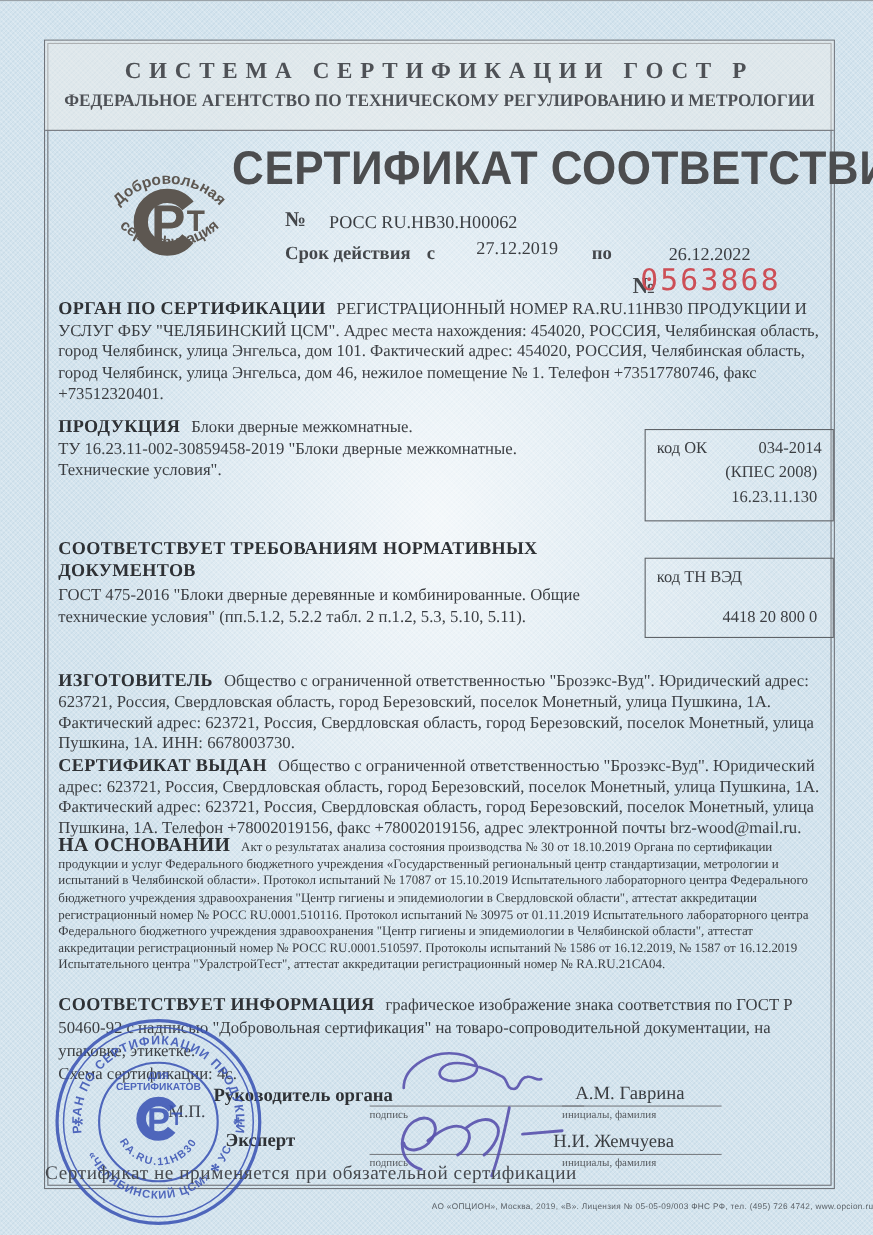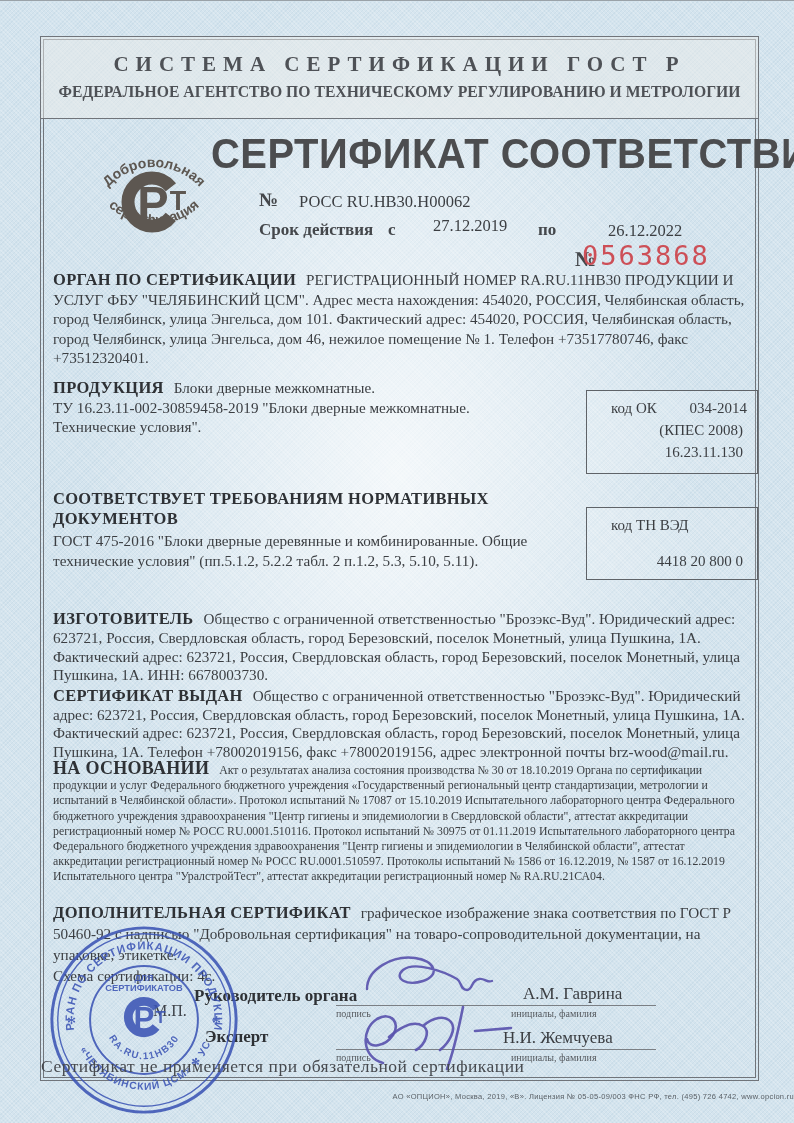--- a/index.html
+++ b/index.html
@@ -59,21 +59,21 @@
     font-weight:bold;font-size:16.5px;color:#2e3135;
     font-family:"Liberation Serif",serif;margin-right:10px;letter-spacing:.3px;
   }
   .sec-label-lg{font-size:18px;}
   .small-txt{font-size:11.8px;line-height:15.2px;}
   .code-box{
     position:absolute;left:545px;width:172px;
     border:1px solid #5f6putr368;
     border:1px solid #5f6368;
     font-size:15px;color:#3b3e42;line-height:22px;
-    padding:6px 10px 4px 24px;box-sizing:border-box;
+    padding:6px 10px 4px 10px;box-sizing:border-box;
     background:rgba(255,255,255,.12);
   }
   .code-row1{display:flex;justify-content:space-between;}
   .code-right{text-align:right;padding-right:4px;}
   .sig-role{font-weight:bold;font-size:17px;color:#2e3135;white-space:nowrap;}
   .sig-line{
     position:absolute;border-bottom:1.2px solid #7b7f84;height:1px;
   }
   .sig-caption{
     position:absolute;font-size:10px;color:#55595e;text-align:left;
@@ -172,21 +172,21 @@
 
     <div class="sec" style="top:650px;line-height:18.5px;">
       <span class="sec-label">СЕРТИФИКАТ ВЫДАН</span><span>Общество с ограниченной ответственностью "Брозэкс-Вуд". Юридический адрес: 623721, Россия, Свердловская область, город Березовский, поселок Монетный, улица Пушкина, 1А. Фактический адрес: 623721, Россия, Свердловская область, город Березовский, поселок Монетный, улица Пушкина, 1А. Телефон +78002019156, факс +78002019156, адрес электронной почты brz-wood@mail.ru.</span>
     </div>
 
     <div class="sec small-txt" style="top:724px;">
       <span class="sec-label sec-label-lg">НА ОСНОВАНИИ</span><span>Акт о результатах анализа состояния производства № 30 от 18.10.2019 Органа по сертификации продукции и услуг Федерального бюджетного учреждения «Государственный региональный центр стандартизации, метрологии и испытаний в Челябинской области». Протокол испытаний № 17087 от 15.10.2019 Испытательного лабораторного центра Федерального бюджетного учреждения здравоохранения "Центр гигиены и эпидемиологии в Свердловской области", аттестат аккредитации регистрационный номер № РОСС RU.0001.510116. Протокол испытаний № 30975 от 01.11.2019 Испытательного лабораторного центра Федерального бюджетного учреждения здравоохранения "Центр гигиены и эпидемиологии в Челябинской области", аттестат аккредитации регистрационный номер № РОСС RU.0001.510597. Протоколы испытаний № 1586 от 16.12.2019, № 1587 от 16.12.2019 Испытательного центра "УралстройТест", аттестат аккредитации регистрационный номер № RA.RU.21СА04.</span>
     </div>
 
     <div class="sec" style="top:865px;line-height:21px;">
-      <span class="sec-label">ДОПОЛНИТЕЛЬНАЯ СЕРТИФИКАТ</span><span>графическое изображение знака соответствия по ГОСТ Р 50460-92 с надписью "Добровольная сертификация" на товаро-сопроводительной документации, на упаковке, этикетке.</span>
+      <span class="sec-label">СООТВЕТСТВУЕТ ИНФОРМАЦИЯ</span><span>графическое изображение знака соответствия по ГОСТ Р 50460-92 с надписью "Добровольная сертификация" на товаро-сопроводительной документации, на упаковке, этикетке.</span>
       <div>Схема сертификации: 4с.</div>
     </div>
 
     <span class="abs mp" style="left:112px;top:965px;">М.П.</span>
 
     <span class="abs sig-role" style="left:153px;top:949px;">Руководитель органа</span>
     <div class="sig-line" style="left:295px;top:967px;width:195px;"></div>
     <div class="sig-caption" style="left:295px;top:971px;width:195px;">подпись</div>
     <span class="abs sig-name" style="left:482px;top:947px;">А.М. Гаврина</span>
     <div class="sig-line" style="left:470px;top:967px;width:145px;"></div>

